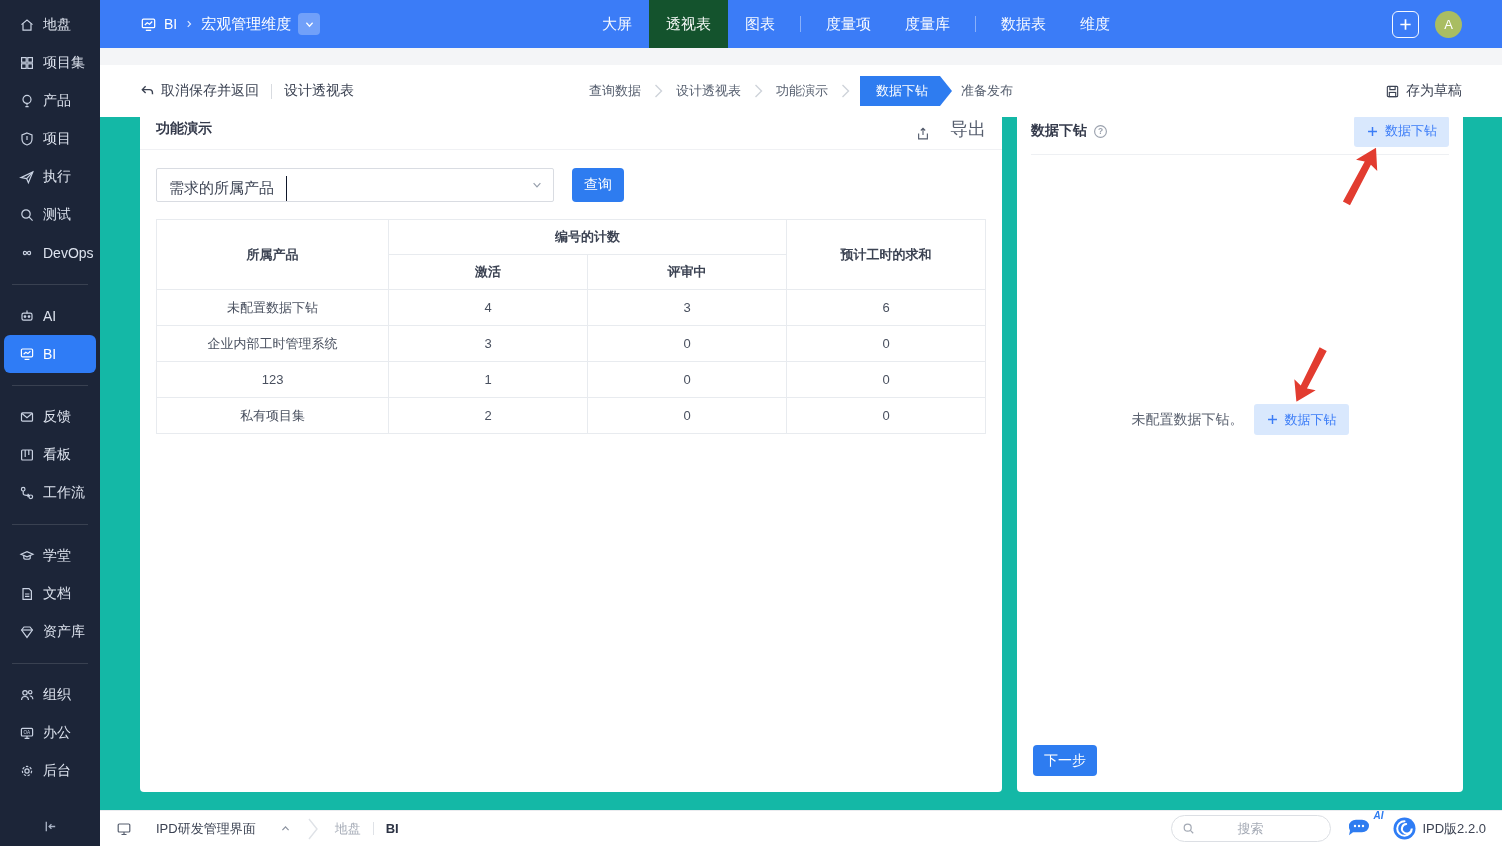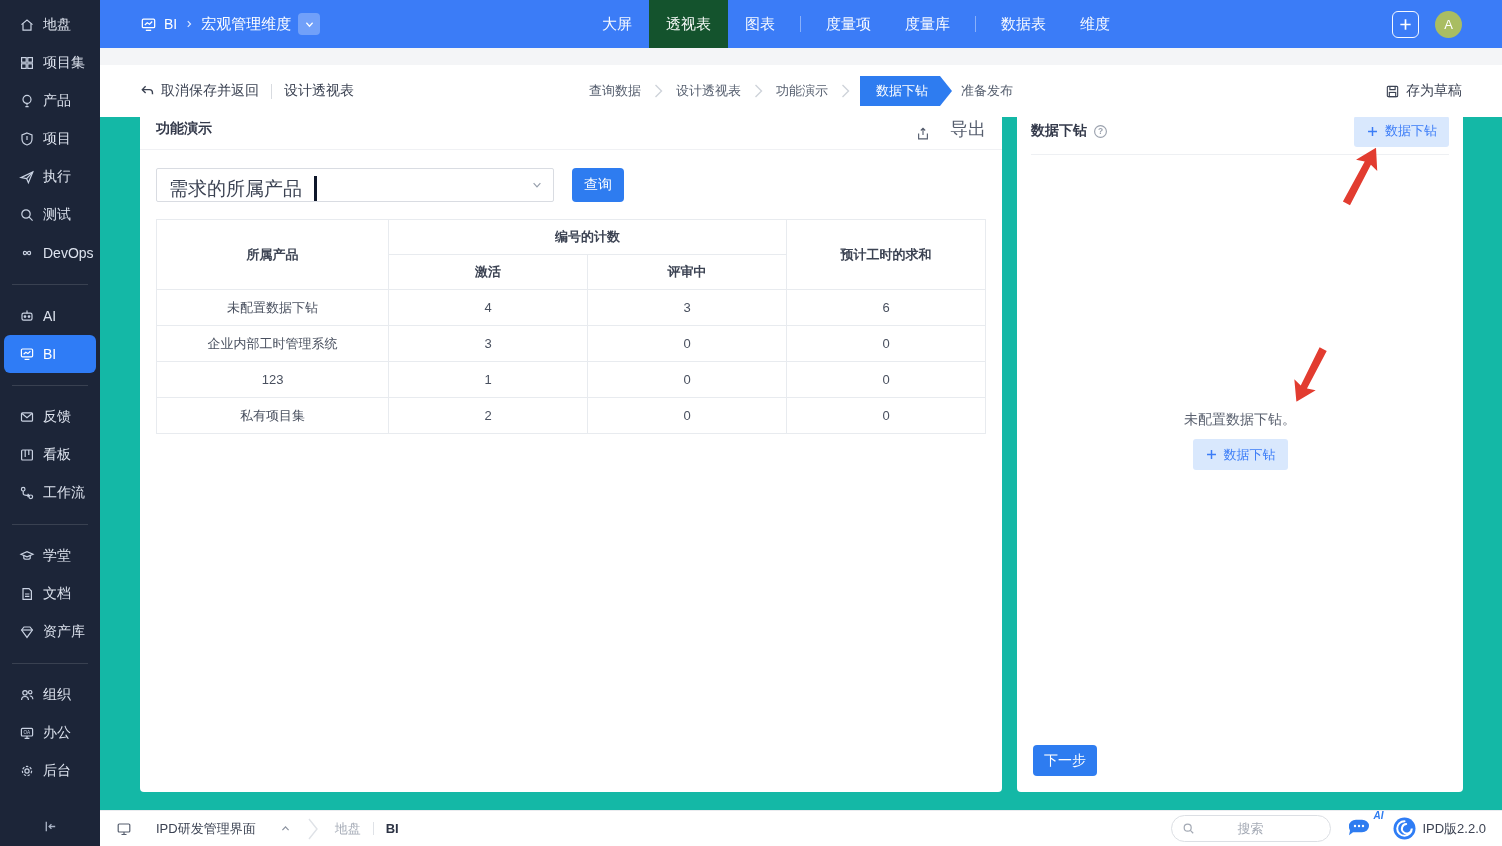--- a/index.html
+++ b/index.html
@@ -59,43 +59,43 @@
   .card-main { left:40px; top:8px; width:862px; height:684px; }
   .card-drill { left:917px; top:8px; width:446px; height:684px; }
 
   .cm-header { height:42px; border-bottom:1px solid #f0f1f4; display:flex;
     align-items:center; justify-content:space-between; padding:0 16px; }
   .cm-title { font-size:14px; font-weight:bold; color:#33394a; }
   .cm-export { display:flex; align-items:flex-end; gap:20px; font-size:18px; color:#565e6e; cursor:pointer; }
 
   .filter-row { display:flex; align-items:center; margin:18px 16px 0 16px; }
   .filter-group { display:flex; width:398px; height:34px; border:1px solid #d9dce2; border-radius:2px; }
-  .filter-label { display:flex; align-items:center; padding:0 12px; font-size:19px; color:#3c4353;
-    border-right:3px solid #0f172a; white-space:nowrap;margin-top:7px; }
+  .filter-label { display:flex; align-items:center; padding:0 12px; font-size:15px; color:#3c4353;
+    border-right:1px solid #0f172a; white-space:nowrap;margin-top:7px; }
   .filter-select { flex:1; display:flex; align-items:center; justify-content:flex-end;
     padding:0 10px; cursor:pointer; color:#98a0ad; }
   .btn-primary { background:#2e7cf0; color:#fff; border:none; border-radius:4px;
     font-size:14px; cursor:pointer; font-family:inherit; }
   .btn-query { width:52px; height:34px; margin-left:18px; }
 
   table.pivot { border-collapse:collapse; margin:17px 16px 0 16px; width:830px;
     font-size:13px; color:#3c4353; }
   table.pivot th, table.pivot td { border:1px solid #e8ebef; text-align:center; }
   table.pivot th { font-weight:bold; height:35px; }
   table.pivot td { height:36px; color:#49505f; }
 
   
   .dr-header { height:46px; display:flex; align-items:center; padding:0 14px; }
   .dr-title { font-size:14px; font-weight:bold; color:#33394a; display:flex; align-items:center; gap:6px; }
   .btn-light { margin-left:auto; background:#d9e8fd; color:#3b7cf7; border:none; border-radius:3px;
     height:31px; padding:0 12px; font-size:13px; display:flex; align-items:center; gap:6px;
     cursor:pointer; font-family:inherit; }
   .dr-divider { height:1px; background:#eef0f3; margin:0 14px; }
-  .dr-empty { position:absolute; left:0; top:303px; width:100%; display:flex;
-    align-items:center; justify-content:center; gap:10px;flex-direction:column; }
+  .dr-empty { position:absolute; left:0; top:296px; width:100%; display:flex;
+    align-items:center; justify-content:center; gap:10px; }
   .dr-empty-text { font-size:14px; color:#5b6270; }
   .btn-next { position:absolute; left:16px; bottom:16px; width:64px; height:31px; }
 
   .arrow-red { position:absolute; pointer-events:none; z-index:5; }
 
   
   .footer { position:absolute; left:100px; right:0; bottom:0; height:36px; background:#fff;
     border-top:1px solid #eaecef; display:flex; align-items:center; padding:0 16px; z-index:20; }
   .ft-app { display:flex; align-items:center; gap:24px; font-size:13px; color:#3c4353; cursor:pointer; }
   .ft-bigchev { margin:0 16px; display:flex; color:#dfe2e7; }

